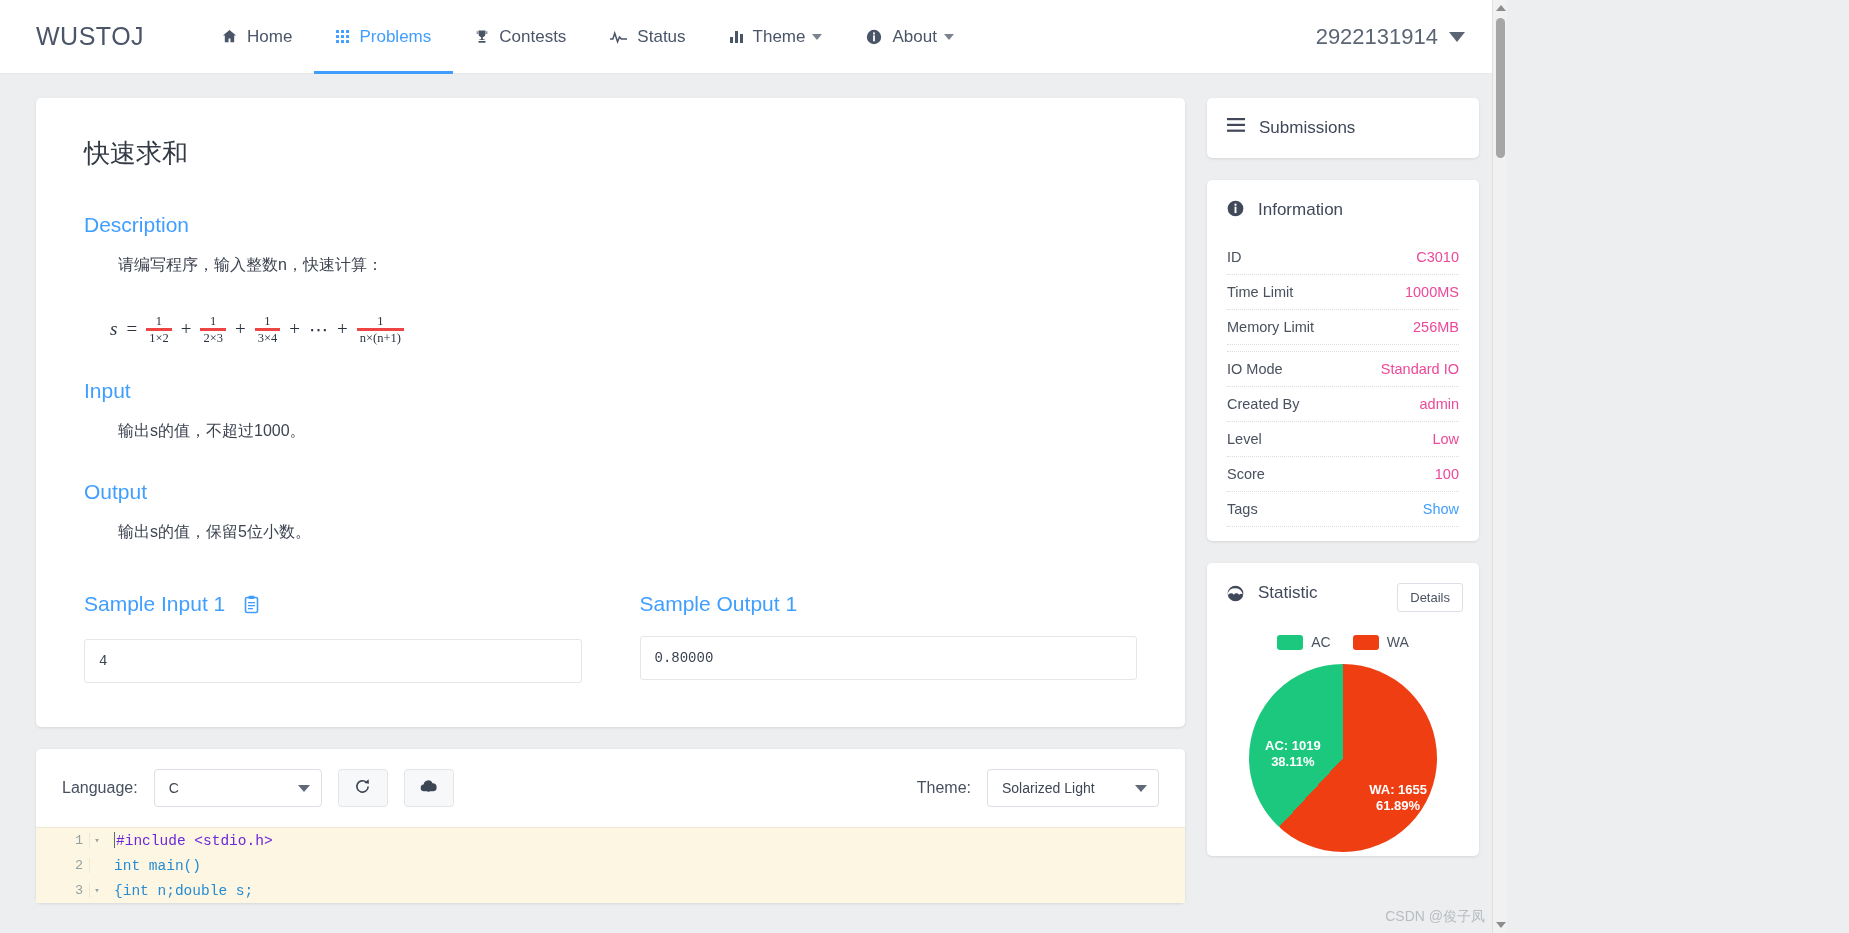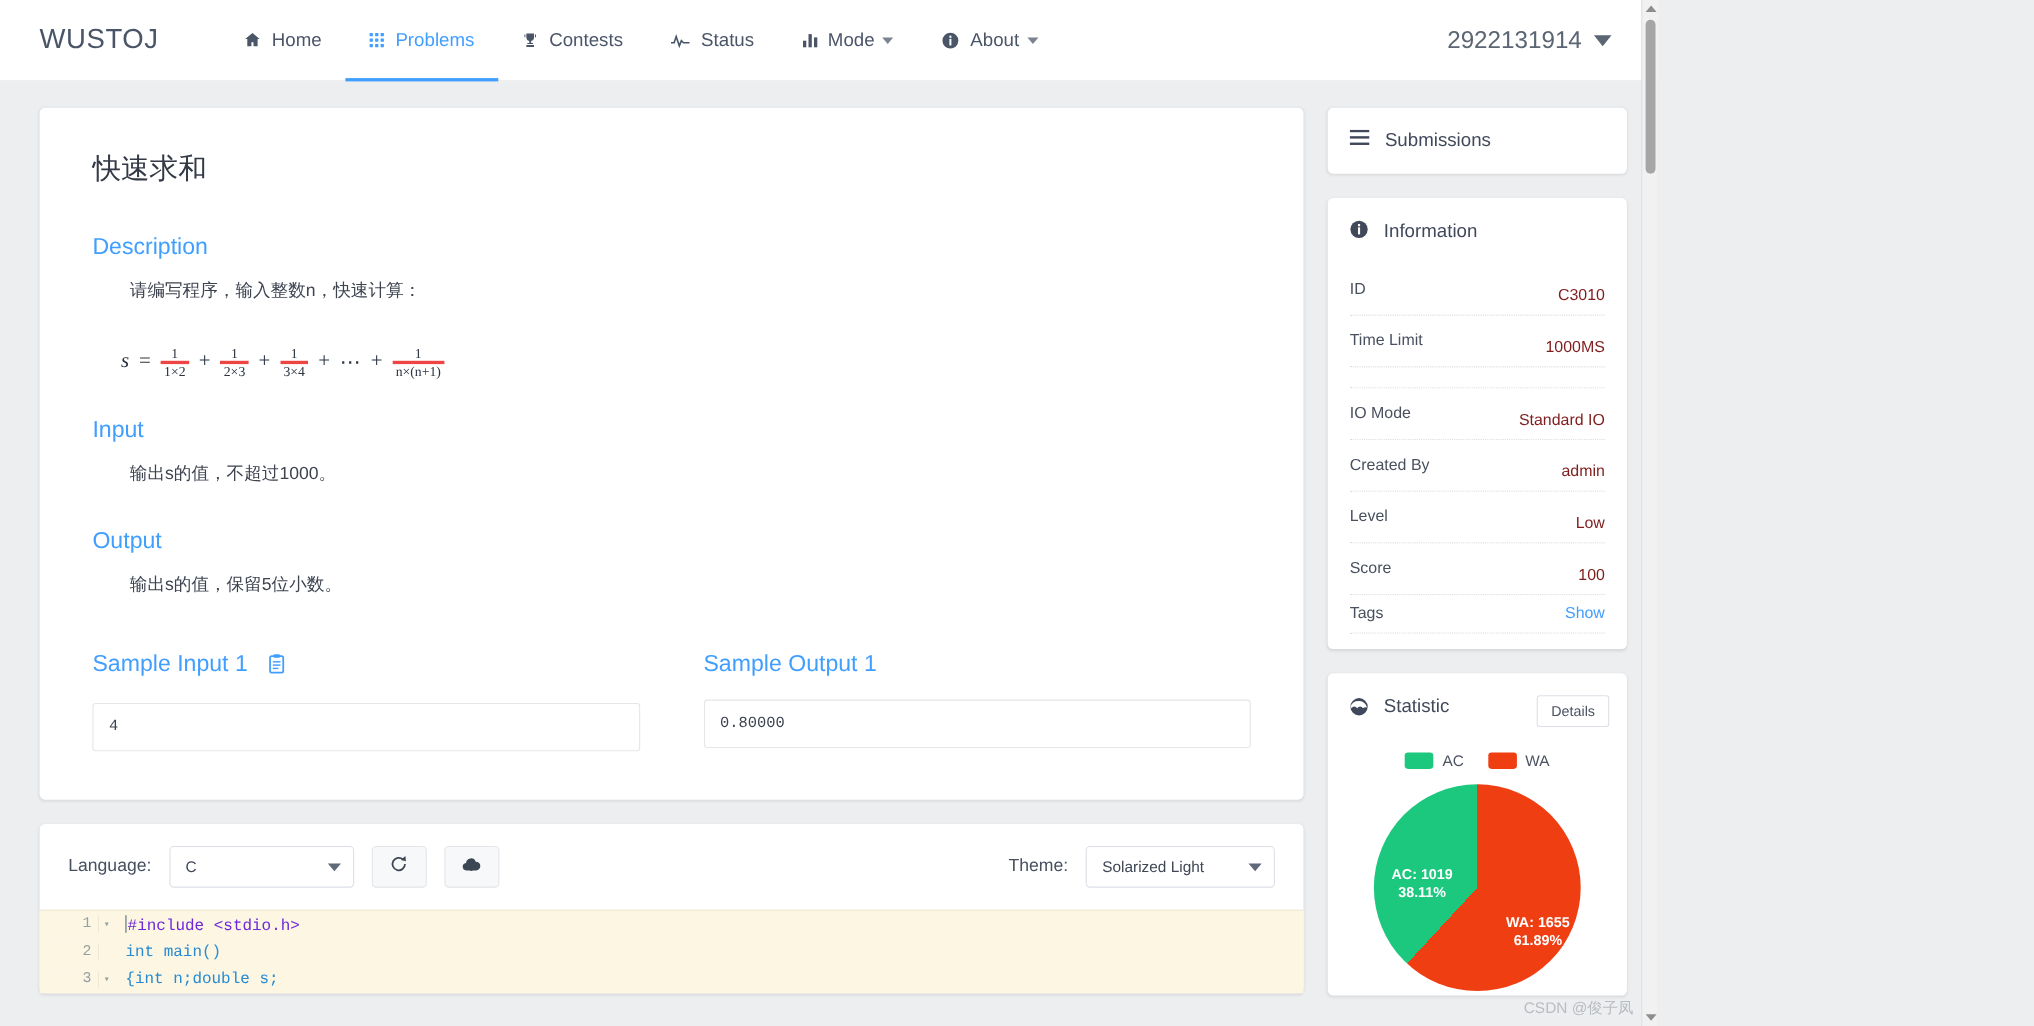--- a/index.html
+++ b/index.html
@@ -153,21 +153,21 @@
     font-family: "Liberation Sans", sans-serif;
   }
   .info-list { padding: 0 20px 14px 20px; }
   .info-row {
     display: flex; justify-content: space-between; align-items: center;
     font-size: 14.5px; color: #49505e;
     padding: 9px 0 9px 0;
     border-bottom: 1px dotted #dadde2;
   }
   .info-row.blank { padding: 3px 0; }
-  .info-row .val { color: #7f1d1d; margin-top: 12px; }
+  .info-row .val { color: #ec4899; }
   .info-row .link { color: #409eff; cursor: pointer; }
 
   
   .legend { display: flex; justify-content: center; gap: 22px; margin: 2px 0 14px 0; text-align: center; }
   .legend .li { display: flex; align-items: center; font-size: 14px; color: #4b5260; }
   .legend .sw { width: 26px; height: 15px; border-radius: 3px; margin-right: 8px; display:block;}
   .pie-wrap { display: flex; justify-content: center; padding-bottom: 4px; position: relative; }
   .pie {
     width: 188px; height: 188px; border-radius: 50%;
     position: relative;
@@ -319,21 +319,21 @@
       </div>
 
       <div class="navitem">
         <span class="ico">
           <span class="bars">
               <i style="height:6px"></i>
               <i style="height:12px"></i>
               <i style="height:9px"></i>
             </span>
         </span>
-        <span>Mode</span>
+        <span>Theme</span>
         <span class="caret-sm"></span>
       </div>
 
       <div class="navitem">
         <span class="ico">
           <svg width="16" height="16" viewBox="0 0 16 16">
               <circle cx="8" cy="8" r="7.2" fill="#4a5568"></circle>
               <rect x="7.1" y="6.3" width="1.8" height="6" fill="#fff"></rect>
               <rect x="7.1" y="3.4" width="1.8" height="2" fill="#fff"></rect>
             </svg>
@@ -501,20 +501,24 @@
         </div>
         <div class="info-list">
           <div class="info-row">
             <span>ID</span>
             <span class="val">C3010</span>
           </div>
           <div class="info-row">
             <span>Time Limit</span>
             <span class="val">1000MS</span>
           </div>
+          <div class="info-row">
+            <span>Memory Limit</span>
+            <span class="val">256MB</span>
+          </div>
           <div class="info-row blank">
             <span></span>
             <span class="val"></span>
           </div>
           <div class="info-row">
             <span>IO Mode</span>
             <span class="val">Standard IO</span>
           </div>
           <div class="info-row">
             <span>Created By</span>

